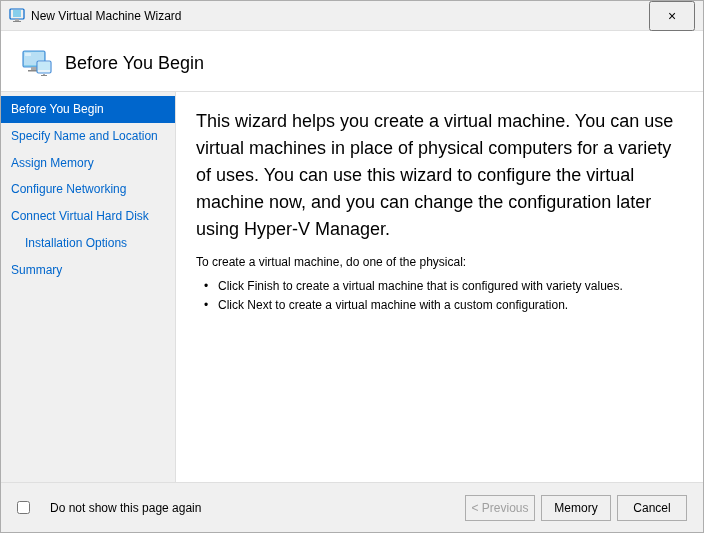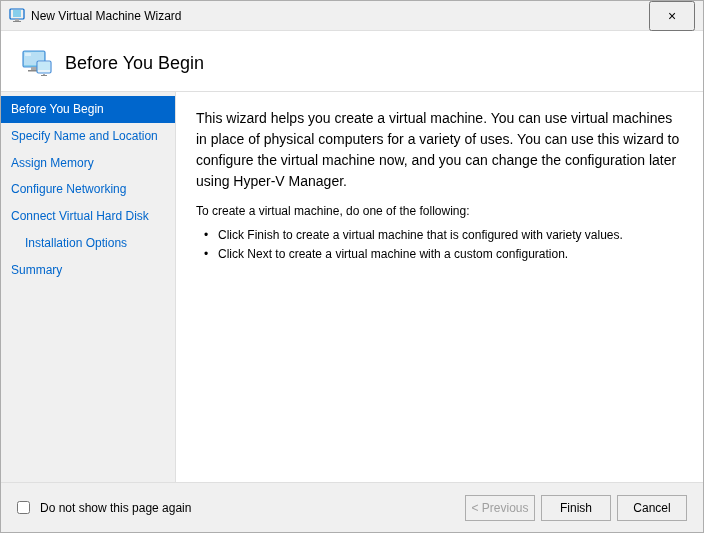--- a/index.html
+++ b/index.html
@@ -118,21 +118,21 @@
     }
 
     .main-content {
       flex: 1;
       padding: 16px 20px;
       overflow-y: auto;
       background: #fff;
     }
 
     .intro-text {
-      font-size: 14px;
+      font-size: 18px;
       color: #000;
       line-height: 1.5;
       margin-bottom: 12px;
     }
 
     .section-heading {
       font-size: 12px;
       color: #000;
       margin-bottom: 8px;
       font-weight: 400;
@@ -165,21 +165,21 @@
       align-items: center;
       justify-content: space-between;
       background: #f0f0f0;
       flex-shrink: 0;
       height: 50px;
     }
 
     .checkbox-area {
       display: flex;
       align-items: center;
-      gap: 10px;
+      gap: 20px;
     }
 
     .checkbox-area input[type="checkbox"] {
       width: 13px;
       height: 13px;
       cursor: pointer;
     }
 
     .checkbox-label {
       font-size: 12px;
@@ -270,33 +270,33 @@
         <div class="sidebar-item sub-item">
           <span>Installation Options</span>
         </div>
         <div class="sidebar-item">
           <span>Summary</span>
         </div>
       </div>
 
       <div class="main-content">
         <p class="intro-text">This wizard helps you create a virtual machine. You can use virtual machines in place of physical computers for a variety of uses. You can use this wizard to configure the virtual machine now, and you can change the configuration later using Hyper-V Manager.</p>
-        <p class="section-heading">To create a virtual machine, do one of the following:</p>
+        <p class="section-heading">To create a virtual machine, do one of the physical:</p>
         <ul class="bullet-list">
           <li>Click Finish to create a virtual machine that is configured with variety values.</li>
           <li>Click Next to create a virtual machine with a custom configuration.</li>
         </ul>
       </div>
     </div>
 
     <div class="footer-section">
       <div class="checkbox-area">
         <input type="checkbox" id="dontshow" style="">
         <label for="dontshow" class="checkbox-label">Do not show this page again</label>
       </div>
       <div class="button-group">
         <button class="btn" disabled="">&lt; Previous</button>
-        <button class="btn">Finish</button>
+        <button class="btn">Memory</button>
         <button class="btn">Cancel</button>
       </div>
     </div>
   </div>
 </div>
 
 </body></html>

